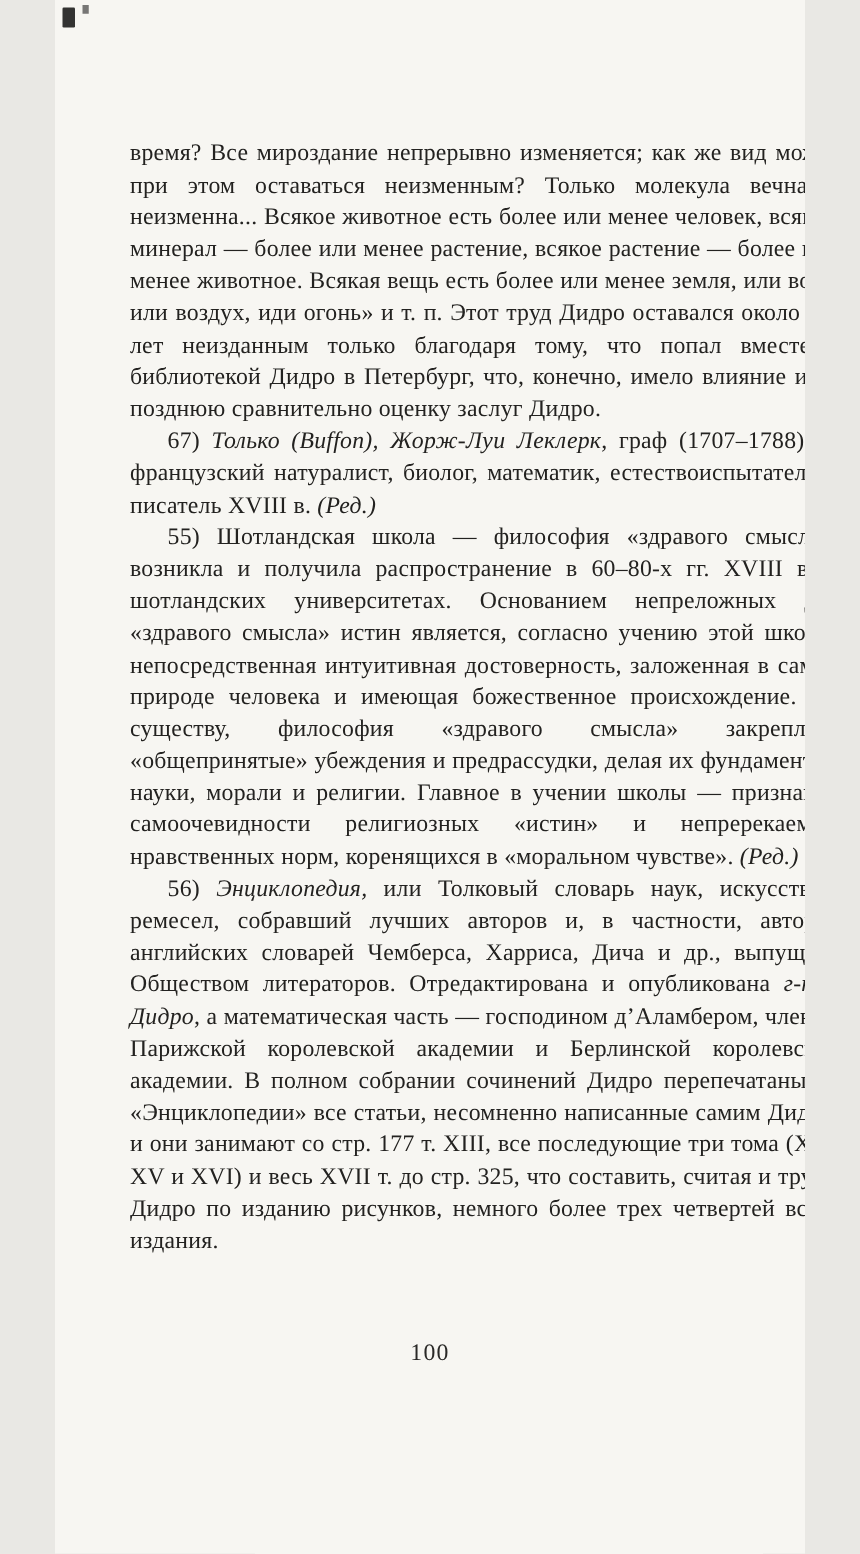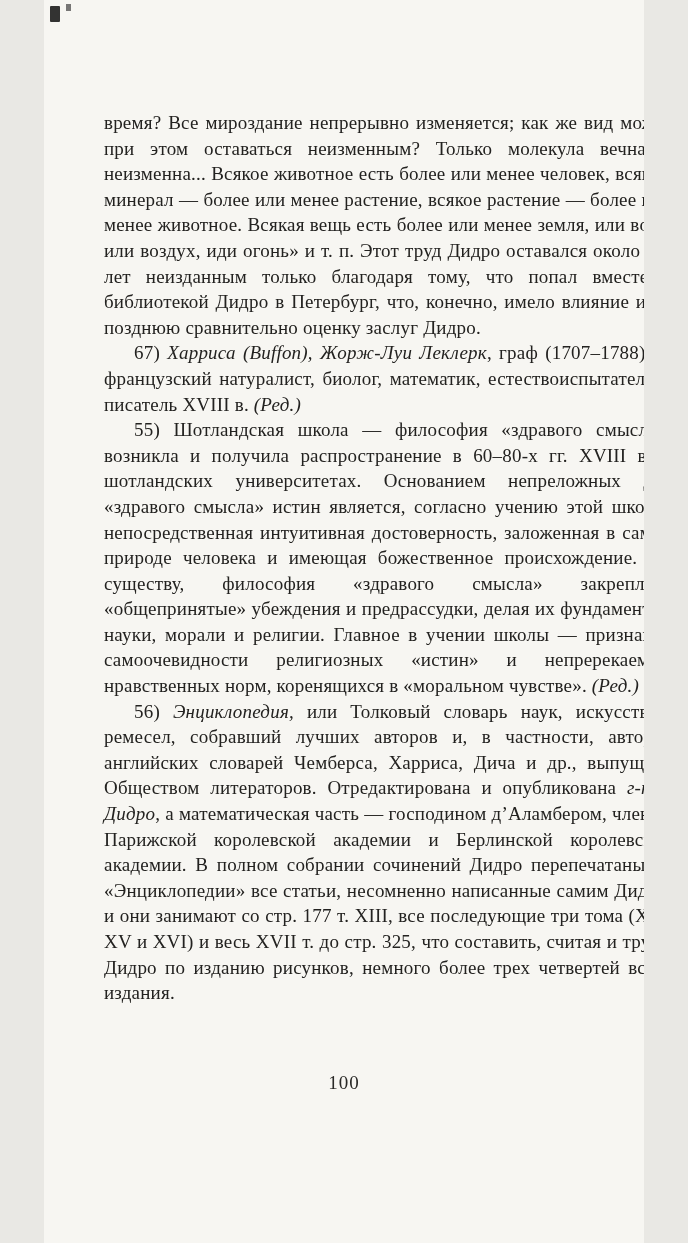--- a/index.html
+++ b/index.html
@@ -69,19 +69,19 @@
 </style>
 </head>
 <body>
 
 <div class="page">
   <div class="scan-artifact"></div>
   <div class="scan-artifact2"></div>
 
   <div class="text-block">
       <p class="para"><span>время? Все мироздание непрерывно изменяется; как же вид может при этом оставаться неизменным? Только молекула вечна и неизменна... Всякое животное есть более или менее человек, всякий минерал — более или менее растение, всякое растение — более или менее животное. Всякая вещь есть более или менее земля, или вода, или воздух, иди огонь» и т. п. Этот труд Дидро оставался около ста лет неизданным только благодаря тому, что попал вместе с библиотекой Дидро в Петербург, что, конечно, имело влияние и на позднюю сравнительно оценку заслуг Дидро.</span></p>
-      <p class="para indent"><span>67) </span><span class="italic">Харриса (Buffon), Жорж-Луи Леклерк</span><span>, граф (1707–1788) — французский натуралист, биолог, математик, естествоиспытатель и писатель XVIII в. </span><span class="italic">(Ред.)</span></p>
+      <p class="para indent"><span>67) </span><span class="italic">Только (Buffon), Жорж-Луи Леклерк</span><span>, граф (1707–1788) — французский натуралист, биолог, математик, естествоиспытатель и писатель XVIII в. </span><span class="italic">(Ред.)</span></p>
       <p class="para indent"><span>55) Шотландская школа — философия «здравого смысла»; возникла и получила распространение в 60–80-х гг. XVIII в. в шотландских университетах. Основанием непреложных для «здравого смысла» истин является, согласно учению этой школы, непосредственная интуитивная достоверность, заложенная в самой природе человека и имеющая божественное происхождение. По существу, философия «здравого смысла» закрепляла «общепринятые» убеждения и предрассудки, делая их фундаментом науки, морали и религии. Главное в учении школы — признание самоочевидности религиозных «истин» и непререкаемых нравственных норм, коренящихся в «моральном чувстве». </span><span class="italic">(Ред.)</span></p>
       <p class="para indent"><span>56) </span><span class="italic">Энциклопедия,</span><span> или Толковый словарь наук, искусств и ремесел, собравший лучших авторов и, в частности, авторов английских словарей Чемберса, Харриса, Дича и др., выпущена Обществом литераторов. Отредактирована и опубликована </span><span class="italic">г-ном Дидро</span><span>, а математическая часть — господином д’Аламбером, членом Парижской королевской академии и Берлинской королевской академии. В полном собрании сочинений Дидро перепечатаны из «Энциклопедии» все статьи, несомненно написанные самим Дидро, и они занимают со стр. 177 т. XIII, все последующие три тома (XIV, XV и XVI) и весь XVII т. до стр. 325, что составить, считая и труды Дидро по изданию рисунков, немного более трех четвертей всего издания.</span></p>
     </div>
 
   <div class="page-number">100</div>
 </div>
 
 </body></html>

